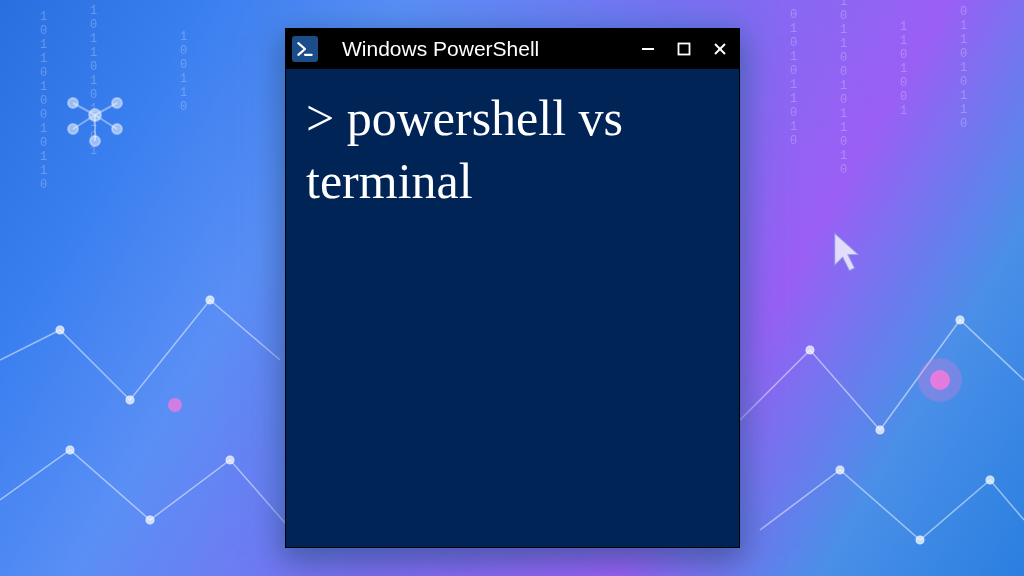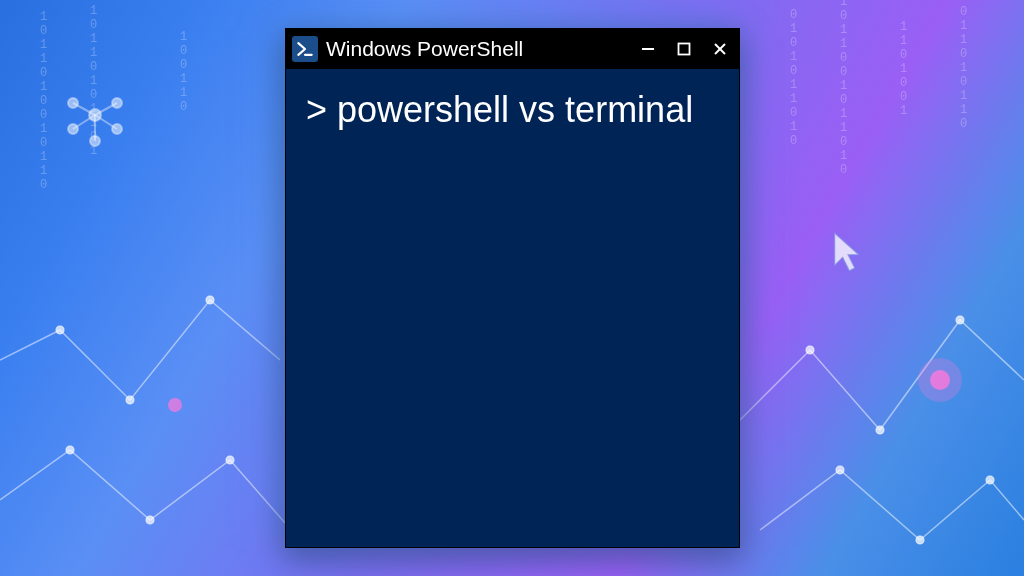--- a/index.html
+++ b/index.html
@@ -48,21 +48,21 @@
       border: 1px solid #000;
       box-shadow: 0 0 40px rgba(80,150,255,0.6), 0 8px 30px rgba(0,0,0,0.5);
       display: flex;
       flex-direction: column;
     }
     .titlebar {
       height: 40px;
       background: #000;
       display: flex;
       align-items: center;
-      gap: 8px;
+      gap: 24px;
       padding: 0 8px 0 6px;
       color: #fff;
       font-size: 21px;
       font-weight: 400;
     }
     .ps-icon {
       width: 26px; height: 26px;
       background: #1b4d8a;
       border-radius: 3px;
       display: flex;
@@ -84,22 +84,22 @@
       display: flex;
       align-items: center;
       justify-content: center;
       cursor: pointer;
       color: #fff;
     }
     .term-body {
       flex: 1;
       padding: 18px 20px;
       color: #fff;
-      font-family: Liberation Sans, sans-serif;
-      font-size: 36px;
+      font-family: Liberation Serif, serif;
+      font-size: 50px;
       line-height: 1.25;
       word-break: break-word;
       overflow: hidden;
     }
     .term-line { white-space: pre-wrap; }
     
     .cursor-deco {
       position: absolute;
       right: 160px;
       top: 230px;

